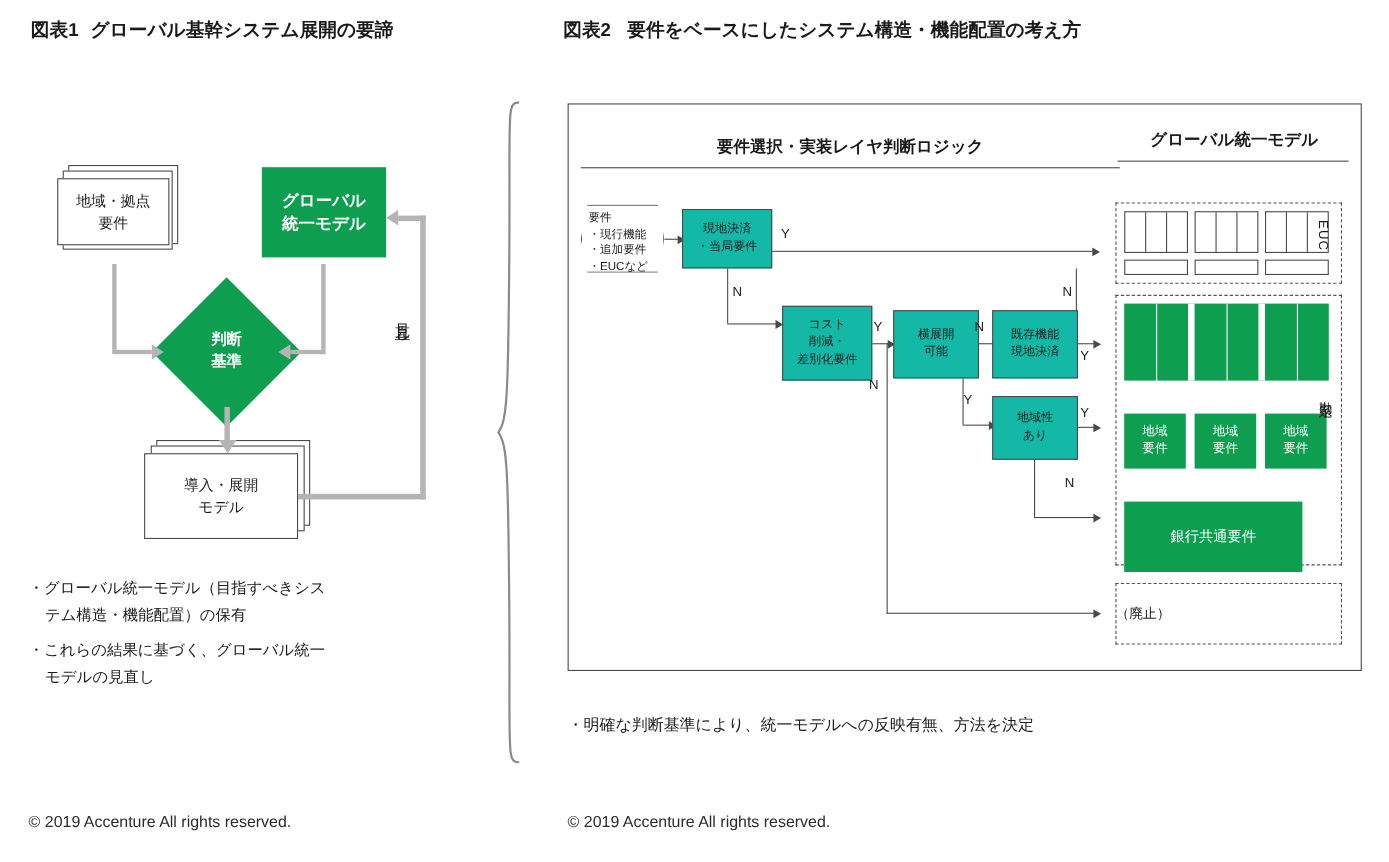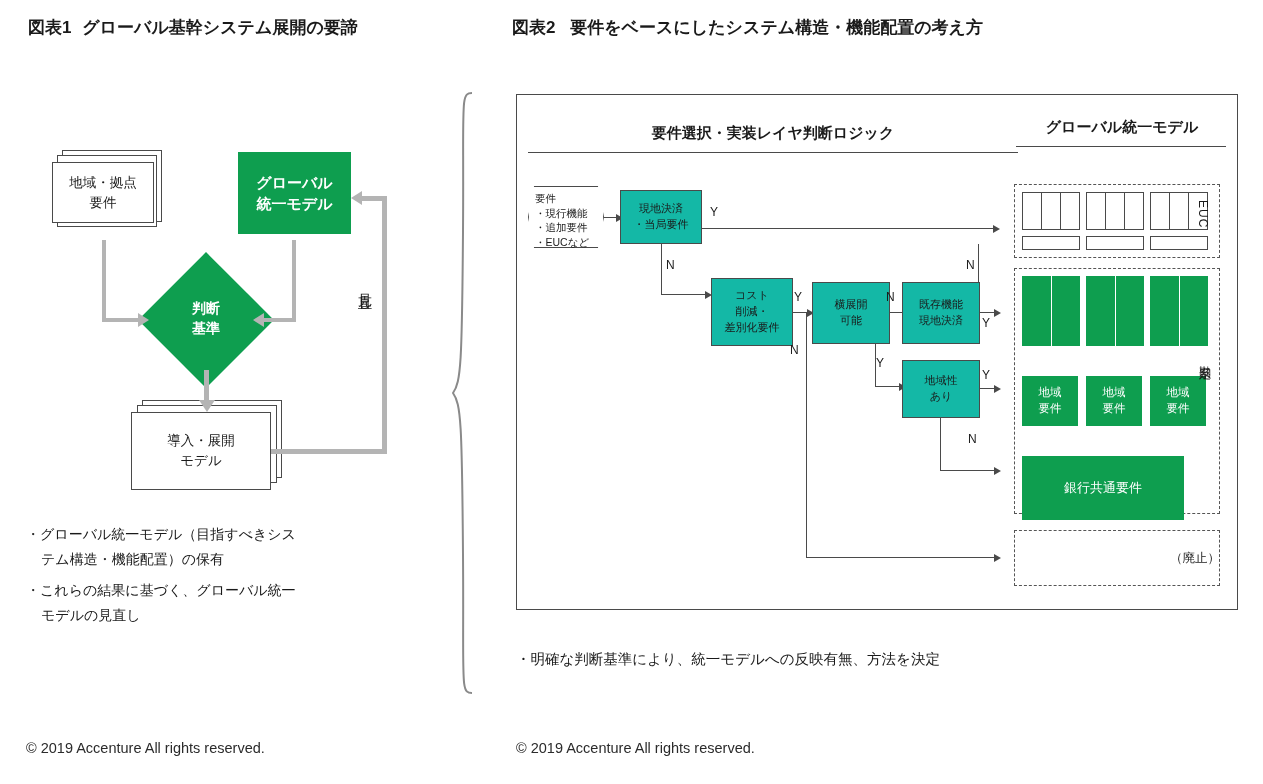--- a/index.html
+++ b/index.html
@@ -192,21 +192,21 @@
   .vert-lab {
     position: absolute;
     font-size: 12px;
     writing-mode: vertical-rl;
     text-orientation: mixed;
     letter-spacing: 1px;
   }
   .plain-lab {
     position: absolute;
     font-size: 12.5px;
-    text-align: right;
+    text-align: left;
   }
   .brace {
     position: absolute;
     left: 452px;
     top: 92px;
     width: 22px;
     height: 602px;
     color: #6b6b6b;
   }
   .footer {

